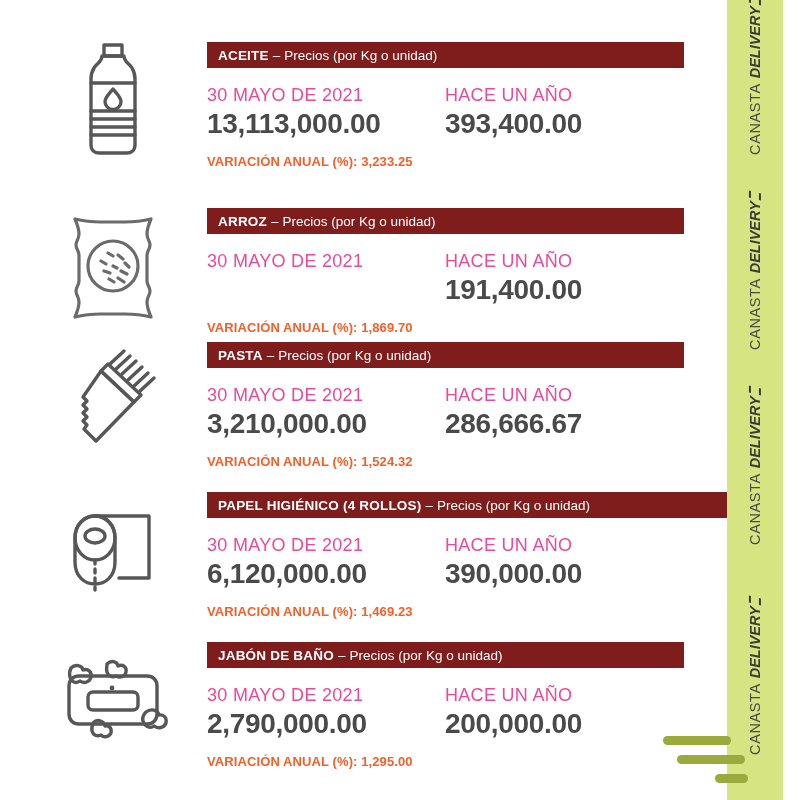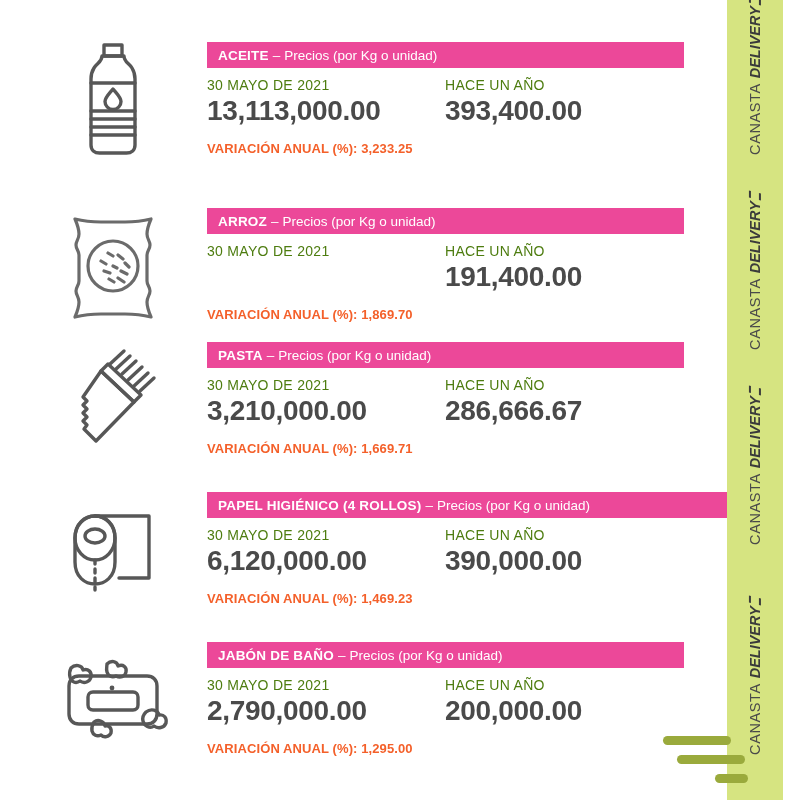--- a/index.html
+++ b/index.html
@@ -117,21 +117,21 @@
   .icon-cell svg { display: block; }
 
   .card {
     position: absolute;
     left: 207px;
     top: 12px;
     width: 500px;
   }
 
   .bar {
-    background: #ec4899;
+    background: #7f1d1d;
     height: 26px;
     display: flex;
     align-items: center;
     padding: 0 0 0 11px;
     box-sizing: border-box;
     width: 477px;
     white-space: nowrap;
     overflow: hidden;
   }
   .bar.wide { width: 526px; }
@@ -152,24 +152,25 @@
     font-weight: 400;
     font-size: 13.5px;
   }
 
   .cols {
     display: flex;
     margin-top: 9px;
   }
   .col { width: 238px; }
   .col-label {
-    color: #4d7c0f;
-    font-size: 14px;
+    color: #ec4899;
+    font-size: 18px;
     letter-spacing: 0.3px;
     font-weight: 400;
+    margin-top: 8px;
   }
   .col-value {
     color: #4a4a4a;
     font-size: 28px;
     font-weight: 700;
     letter-spacing: -0.3px;
     margin-top: 3px;
     line-height: 1.06;
   }
   .variation {
@@ -267,21 +268,21 @@
         <div class="col-label">30 MAYO DE 2021</div>
         <div class="col-value">3,210,000.00</div>
       </div>
       <div class="col">
         <div class="col-label">HACE UN AÑO</div>
         <div class="col-value">286,666.67</div>
       </div>
     </div>
     <div class="variation">
       <span class="vlabel">VARIACIÓN ANUAL (%):</span>
-      <span class="vnum">1,669.71</span>
+      <span class="vnum">1,524.32</span>
     </div>
   </div>
 </div>
 
 <div class="row" id="row-3">
   <div class="icon-cell">
     <svg width="108" height="100" viewBox="0 0 108 100" fill="none" stroke="#575757" stroke-width="3.4" stroke-linejoin="round" stroke-linecap="round">
       <path d="M36 16h54v62H60"></path>
       <ellipse cx="36" cy="16" rx="0" ry="0"></ellipse>
       <path d="M36 16c-10 0-20 7-20 22v24c0 15 10 22 20 22s20-7 20-22V38c0-15-10-22-20-22z"></path>

